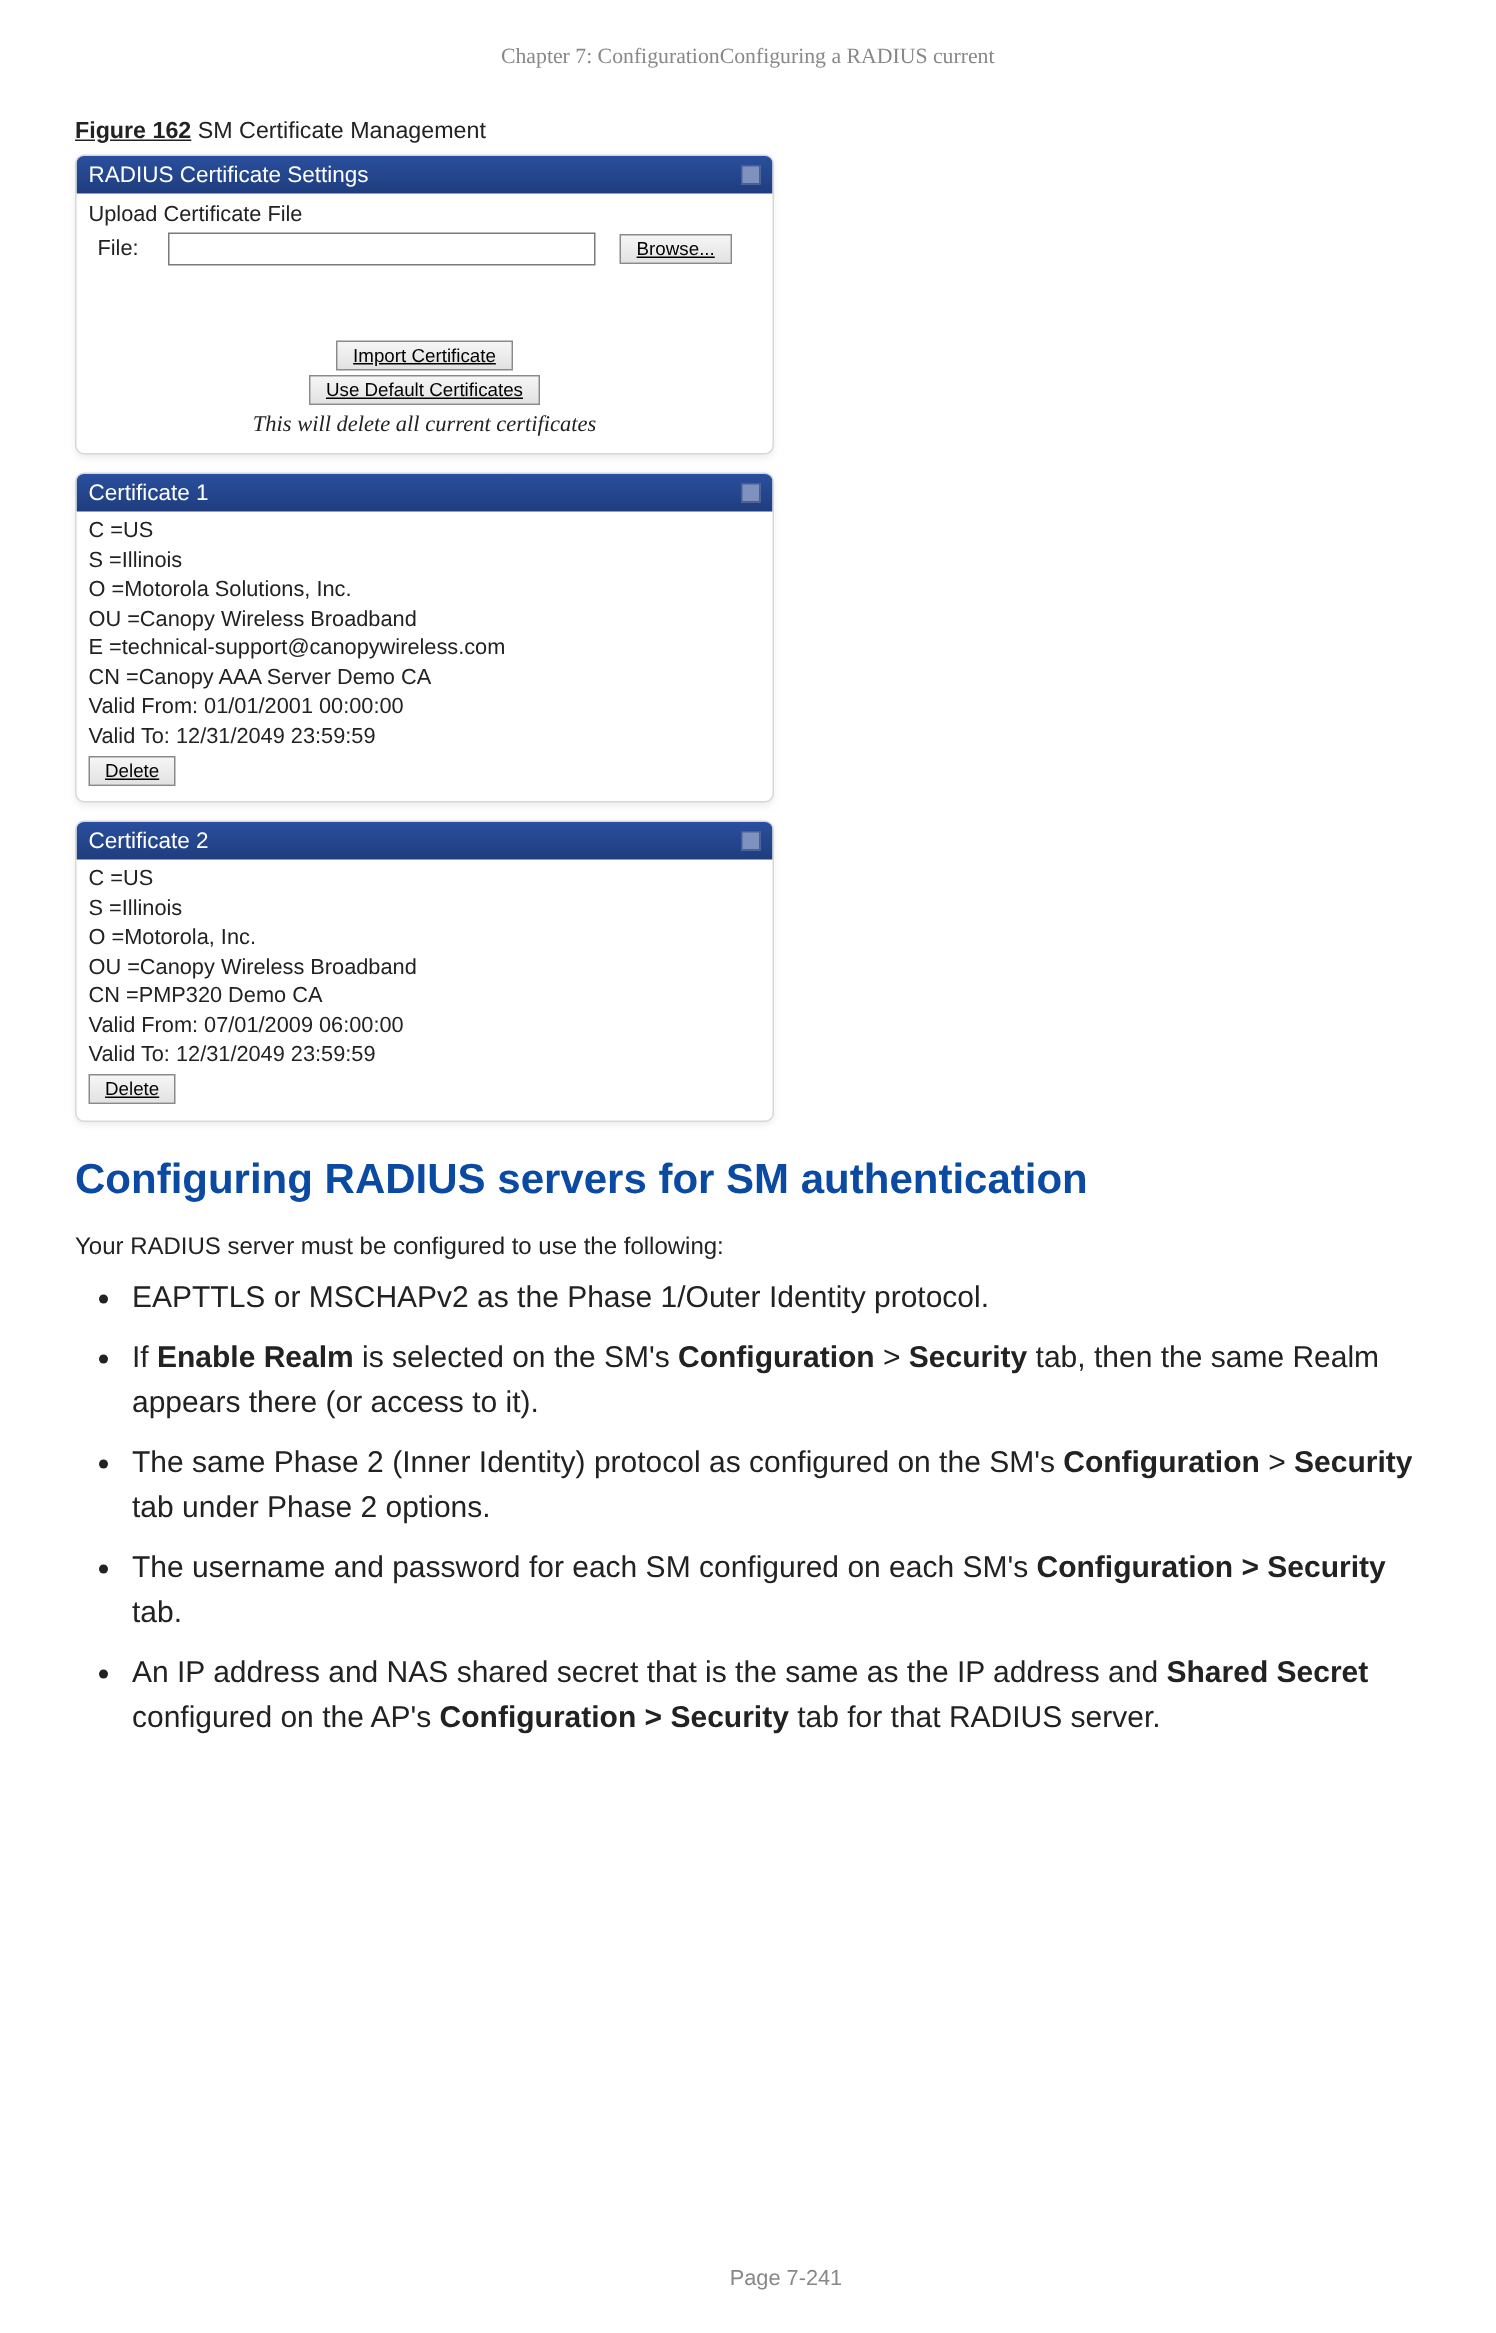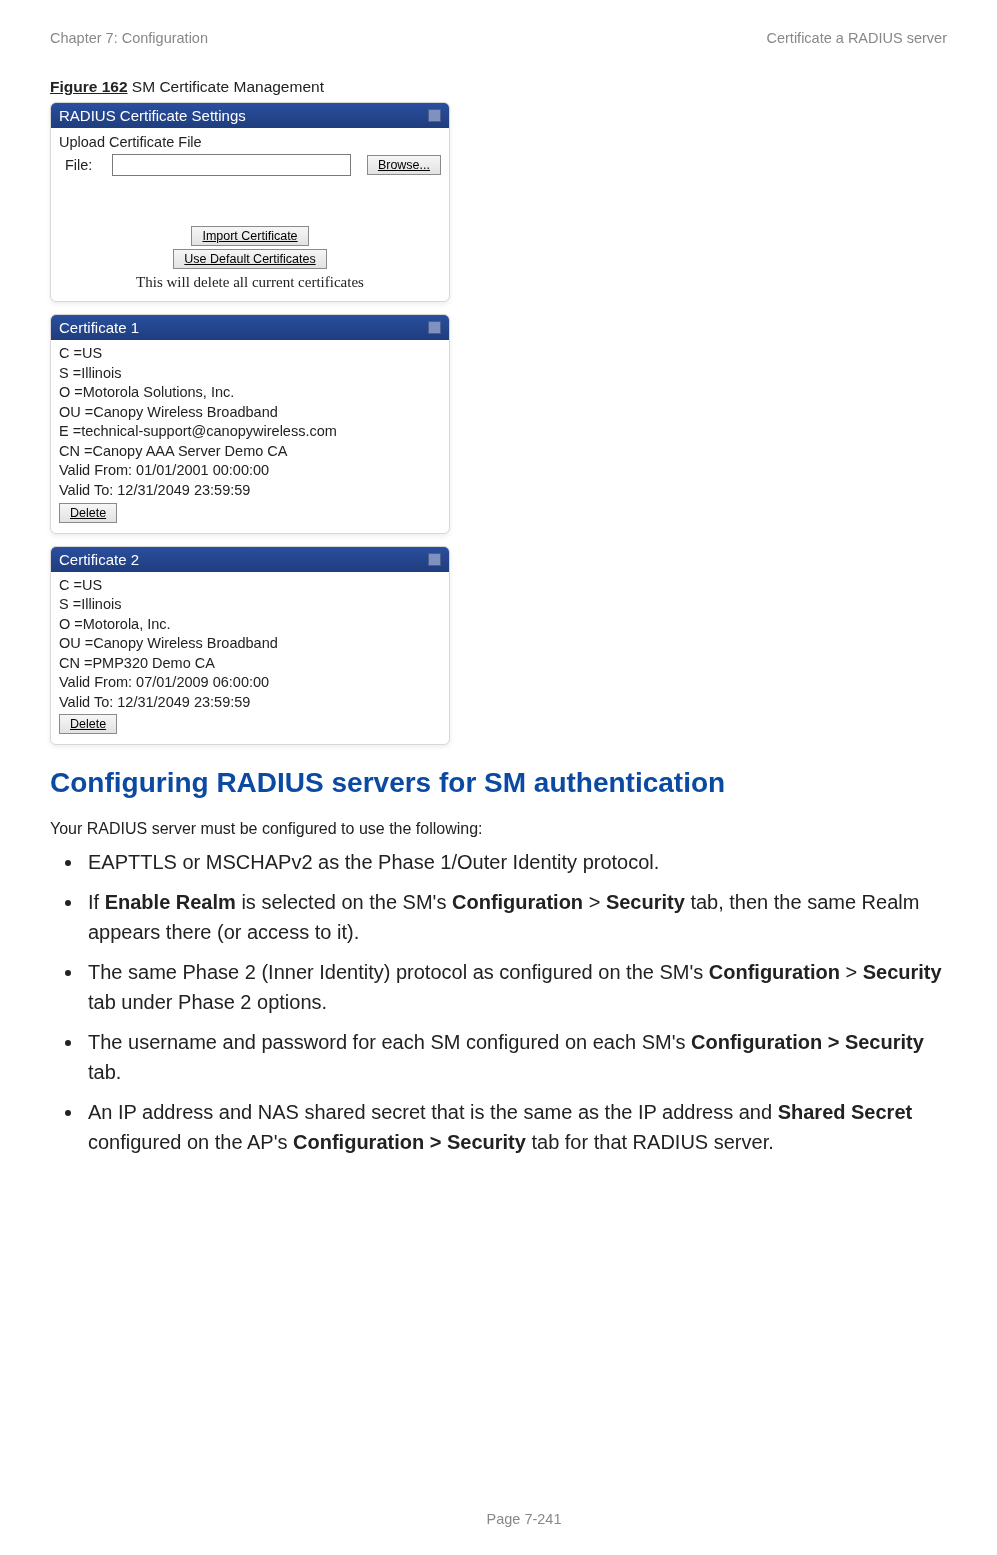--- a/index.html
+++ b/index.html
@@ -7,32 +7,33 @@
       font-family: Arial, Helvetica, sans-serif;
       width: 997px;
       height: 1555px;
       background: #fff;
       color: #222;
       position: relative;
       padding: 30px 50px 40px 50px;
     }
     .header-row {
       display: flex;
-      justify-content: space-between;
+      justify-content: center;
       font-size: 14.5px;
       color: #888;
       margin-bottom: 32px;
+      font-family: Liberation Serif, serif;
     }
     .figure-label {
       font-size: 15.5px;
       margin-bottom: 6px;
     }
     .figure-label b { font-weight: bold; text-decoration: underline; }
     .panel {
-      width: 400px;
+      width: 466px;
       border: 1px solid #d8d8d8;
       border-radius: 6px;
       box-shadow: 0 2px 5px rgba(0,0,0,0.08);
       margin-bottom: 12px;
       overflow: hidden;
       background: #fff;
     }
     .panel-header {
       background: linear-gradient(#2a4f9e, #1f3d7e);
       color: #fff;
@@ -61,21 +62,21 @@
     .btn {
       background: linear-gradient(#f6f6f6,#e2e2e2);
       border:1px solid #8a8a8a;
       font-size: 12.5px;
       padding: 2px 10px;
       cursor: pointer;
       font-family: inherit;
       text-decoration: underline;
     }
     .center-col { display:flex; flex-direction:column; align-items:center; gap:3px;}
-    .italic-note { font-family: "Times New Roman", serif; font-size:15px; margin-top:2px;}
+    .italic-note { font-style: italic; font-family: "Times New Roman", serif; font-size:15px; margin-top:2px;}
     .cert-lines { line-height: 1.35; }
     .delete-row { margin-top:2px;}
     h2.section-title {
       color: #0b4aa2;
       font-size: 28px;
       font-weight: bold;
       margin: 22px 0 18px 0;
       font-family: Arial, sans-serif;
     }
     .body-text {
@@ -94,21 +95,21 @@
       font-size: 14.5px;
       padding-left: 47px;
     }
     strong.bold { font-weight: bold; }
   </style>
 </head>
 <body>
 
 <div class="header-row">
   <span>Chapter 7:  Configuration</span>
-  <span>Certificate a RADIUS server</span>
+  <span>Configuring a RADIUS current</span>
 </div>
 
 <div class="figure-label">
   <b>Figure 162</b><span> SM Certificate Management</span>
 </div>
 
 <div class="panel">
   <div class="panel-header">
     <span>RADIUS Certificate Settings</span>
     <span class="collapse-square"></span>

